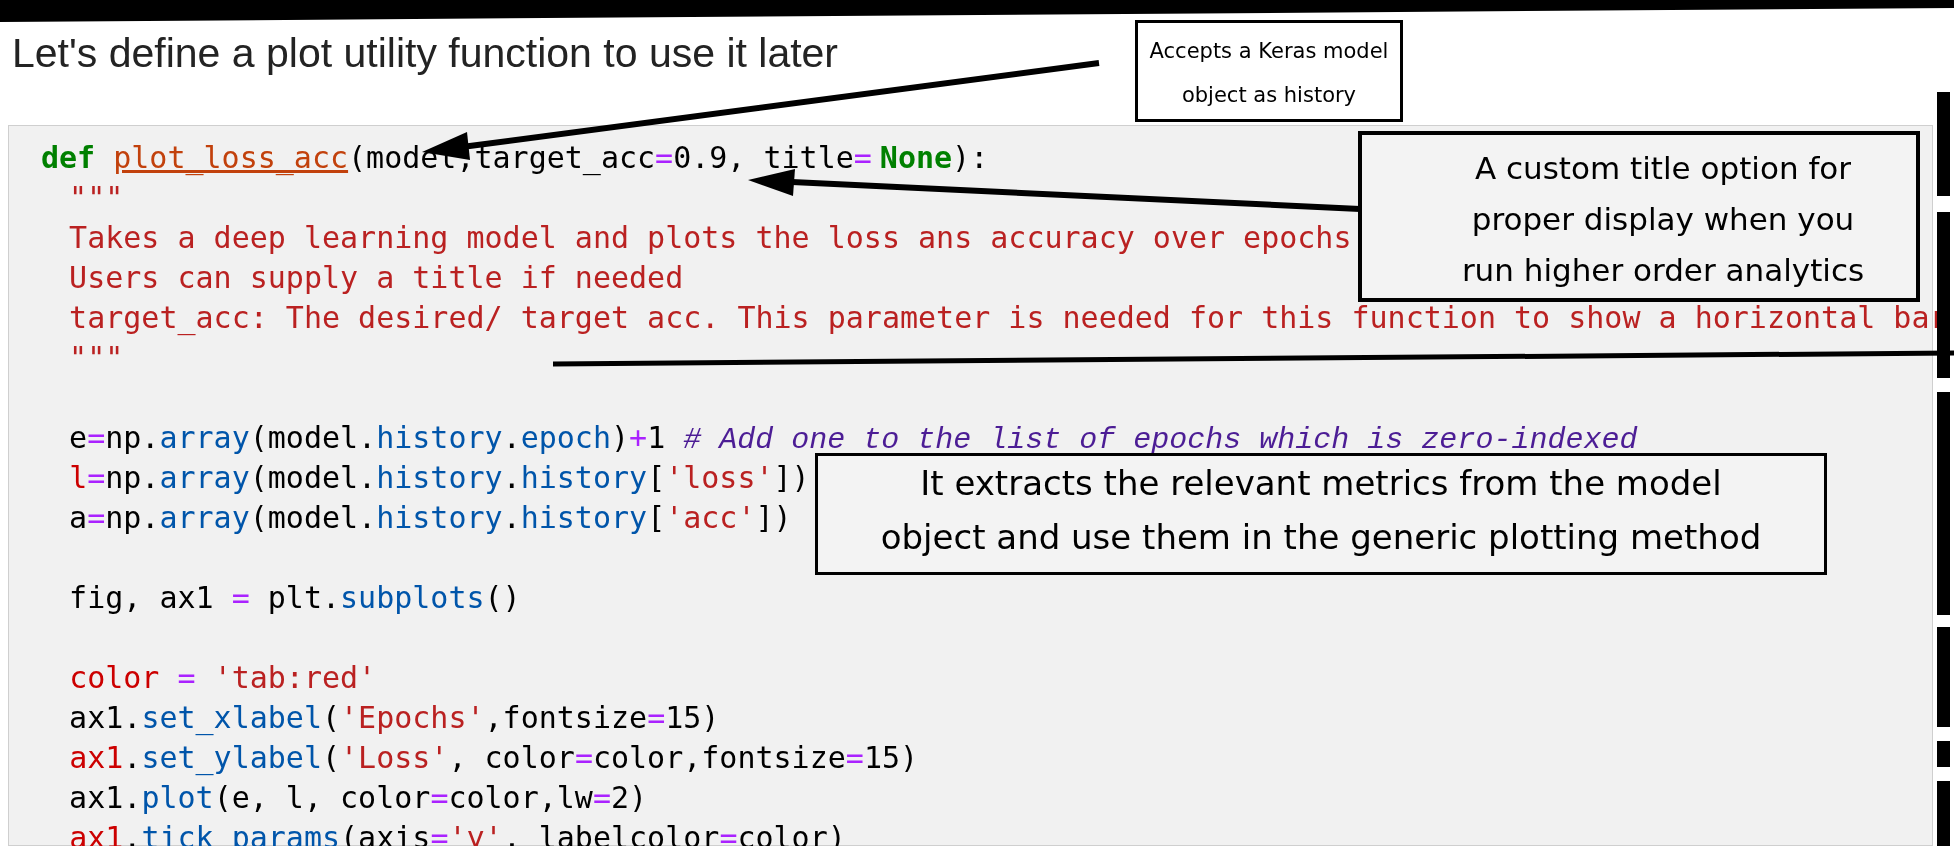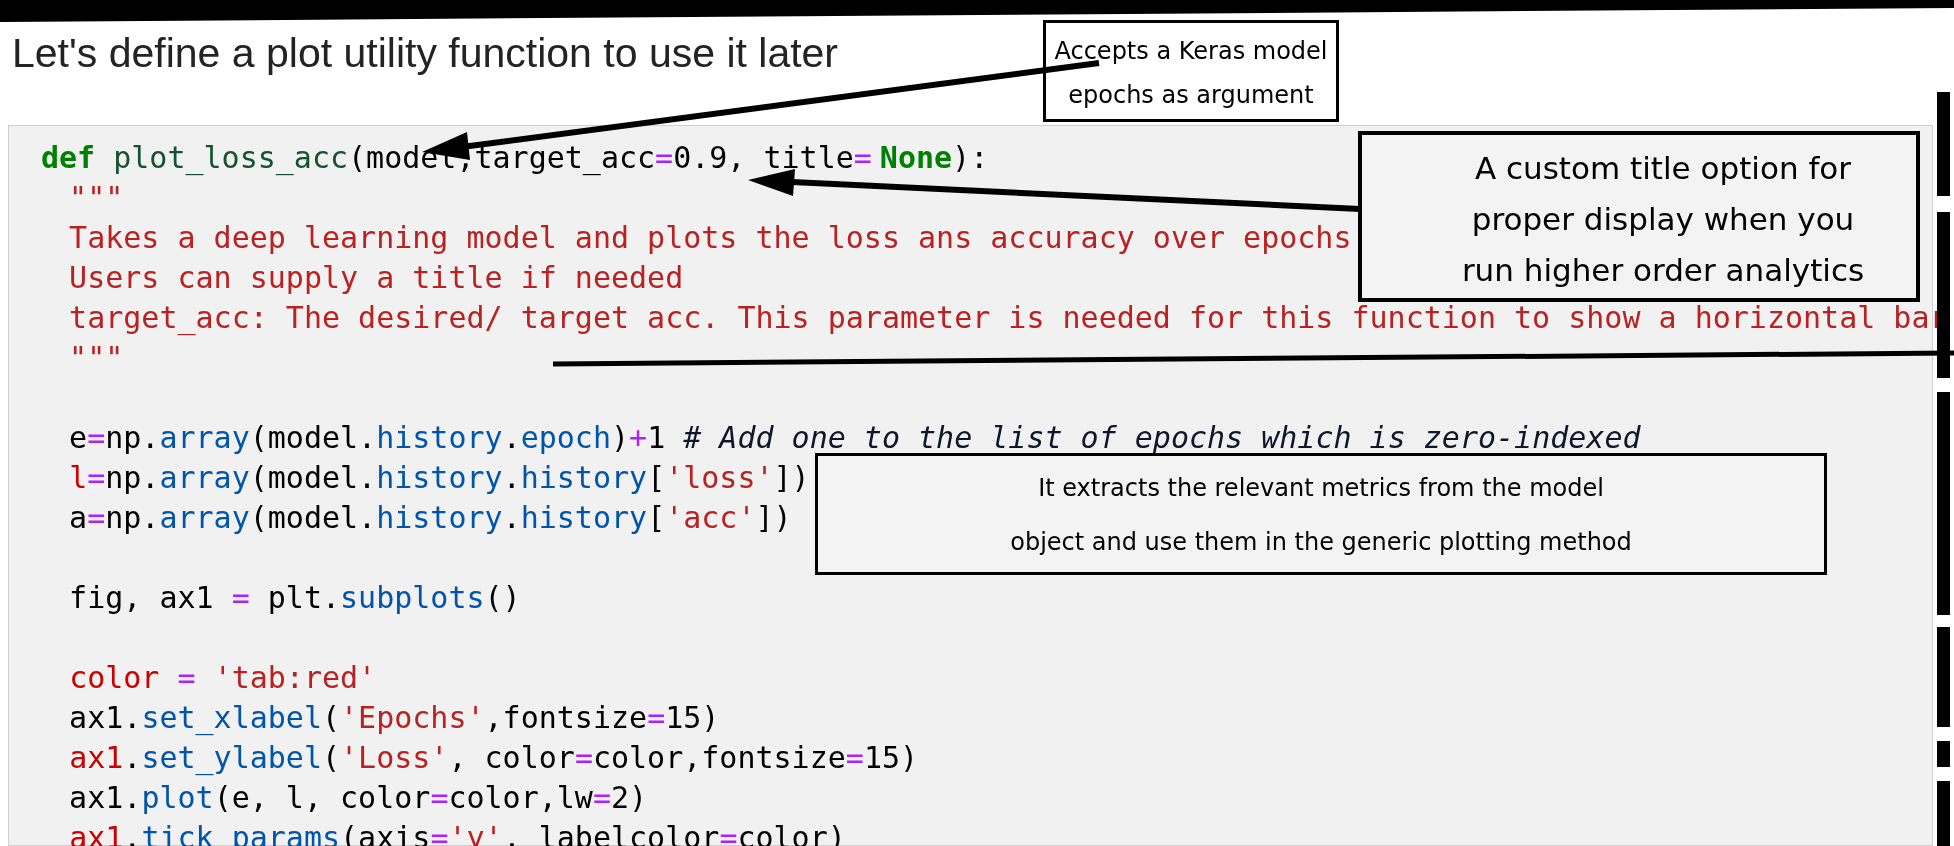--- a/index.html
+++ b/index.html
@@ -20,57 +20,57 @@
     background:#f1f1f1;border:1px solid #cfcfcf;box-sizing:border-box;
   }
   .code-pre{
     position:absolute;left:33px;top:138px;margin:0;
     font-family:"DejaVu Sans Mono","Liberation Mono",monospace;
     font-size:30px;color:#000;
   }
   .code-line{height:40px;line-height:40px;white-space:pre;}
   .tk-p   {color:#000000;}
   .tk-kw  {color:#008000;font-weight:bold;margin-left:8px;}
-  .tk-def {color:#14532d;}
+  .tk-def {color:#c2410c;text-decoration:underline;}
   .tk-op  {color:#aa22ff;}
   .tk-num {color:#000000;}
   .tk-str {color:#ba2121;}
-  .tk-com {color:#0f172a;font-style:italic;}
+  .tk-com {color:#4c1d95;font-style:italic;font-family:Liberation Mono, monospace;}
   .tk-prop{color:#0055aa;}
   .tk-red {color:#cc0000;}
   
   .callout{
     position:absolute;box-sizing:border-box;background:#ffffff;
     border:3px solid #000;text-align:center;color:#000;
     font-family:"DejaVu Sans",sans-serif;
   }
   .callout .ln{white-space:nowrap;}
-  .callout-1{left:1043px;top:20px;width:296px;height:102px;padding-top:6px;
-    font-size:24px;}
+  .callout-1{left:1135px;top:20px;width:268px;height:102px;padding-top:6px;
+    font-size:21px;}
   .callout-1 .ln{line-height:44px;}
   .callout-2{left:1358px;top:131px;width:562px;height:171px;padding-top:8px;
     font-size:31px;border-width:4px;background:#f3f3f3;padding-left:48px;}
   .callout-2 .ln{line-height:51px;}
-  .callout-3{left:815px;top:453px;width:1012px;height:122px;padding-top:5px;
-    font-size:24px;background:#f3f3f3;}
+  .callout-3{left:815px;top:453px;width:1012px;height:122px;
+    font-size:34px;background:#f3f3f3;}
   .callout-3 .ln{line-height:54px;}
   
   .overlay{position:absolute;left:0;top:0;pointer-events:none;}
 </style>
 </head>
 <body>
 
 <div class="slide-title">Let's define a plot utility function to use it later</div>
 
 <div class="code-cell"></div>
 <pre class="code-pre" id="code-pre"><div class="code-line"><span class="tk-kw">def</span><span class="tk-p"> </span><span class="tk-def">plot_loss_acc</span><span class="tk-p">(model,target_acc</span><span class="tk-op">=</span><span class="tk-num">0.9</span><span class="tk-p">, title</span><span class="tk-op">=</span><span class="tk-kw">None</span><span class="tk-p">):</span></div><div class="code-line"><span class="tk-str">  """</span></div><div class="code-line"><span class="tk-str">  Takes a deep learning model and plots the loss ans accuracy over epochs</span></div><div class="code-line"><span class="tk-str">  Users can supply a title if needed</span></div><div class="code-line"><span class="tk-str">  target_acc: The desired/ target acc. This parameter is needed for this function to show a horizontal bar</span></div><div class="code-line"><span class="tk-str">  """</span></div><div class="code-line">&nbsp;</div><div class="code-line"><span class="tk-p">  e</span><span class="tk-op">=</span><span class="tk-p">np.</span><span class="tk-prop">array</span><span class="tk-p">(model.</span><span class="tk-prop">history</span><span class="tk-p">.</span><span class="tk-prop">epoch</span><span class="tk-p">)</span><span class="tk-op">+</span><span class="tk-num">1</span><span class="tk-p"> </span><span class="tk-com"># Add one to the list of epochs which is zero-indexed</span></div><div class="code-line"><span class="tk-p">  </span><span class="tk-red">l</span><span class="tk-op">=</span><span class="tk-p">np.</span><span class="tk-prop">array</span><span class="tk-p">(model.</span><span class="tk-prop">history</span><span class="tk-p">.</span><span class="tk-prop">history</span><span class="tk-p">[</span><span class="tk-str">'loss'</span><span class="tk-p">])</span></div><div class="code-line"><span class="tk-p">  a</span><span class="tk-op">=</span><span class="tk-p">np.</span><span class="tk-prop">array</span><span class="tk-p">(model.</span><span class="tk-prop">history</span><span class="tk-p">.</span><span class="tk-prop">history</span><span class="tk-p">[</span><span class="tk-str">'acc'</span><span class="tk-p">])</span></div><div class="code-line">&nbsp;</div><div class="code-line"><span class="tk-p">  fig, ax1 </span><span class="tk-op">=</span><span class="tk-p"> plt.</span><span class="tk-prop">subplots</span><span class="tk-p">()</span></div><div class="code-line">&nbsp;</div><div class="code-line"><span class="tk-p">  </span><span class="tk-red">color</span><span class="tk-p"> </span><span class="tk-op">=</span><span class="tk-p"> </span><span class="tk-str">'tab:red'</span></div><div class="code-line"><span class="tk-p">  ax1.</span><span class="tk-prop">set_xlabel</span><span class="tk-p">(</span><span class="tk-str">'Epochs'</span><span class="tk-p">,fontsize</span><span class="tk-op">=</span><span class="tk-num">15</span><span class="tk-p">)</span></div><div class="code-line"><span class="tk-p">  </span><span class="tk-red">ax1</span><span class="tk-p">.</span><span class="tk-prop">set_ylabel</span><span class="tk-p">(</span><span class="tk-str">'Loss'</span><span class="tk-p">, color</span><span class="tk-op">=</span><span class="tk-p">color,fontsize</span><span class="tk-op">=</span><span class="tk-num">15</span><span class="tk-p">)</span></div><div class="code-line"><span class="tk-p">  ax1.</span><span class="tk-prop">plot</span><span class="tk-p">(e, l, color</span><span class="tk-op">=</span><span class="tk-p">color,lw</span><span class="tk-op">=</span><span class="tk-num">2</span><span class="tk-p">)</span></div><div class="code-line"><span class="tk-p">  </span><span class="tk-red">ax1</span><span class="tk-p">.</span><span class="tk-prop">tick_params</span><span class="tk-p">(axis</span><span class="tk-op">=</span><span class="tk-str">'y'</span><span class="tk-p">, labelcolor</span><span class="tk-op">=</span><span class="tk-p">color)</span></div></pre>
 
 <div class="callout callout-1">
   <div class="ln">Accepts a Keras model</div>
-  <div class="ln">epochs as argument</div>
+  <div class="ln">object as history</div>
 </div>
 
 <div class="callout callout-2">
   <div class="ln">A custom title option for</div>
   <div class="ln">proper display when you</div>
   <div class="ln">run higher order analytics</div>
 </div>
 
 <div class="callout callout-3">
   <div class="ln">It extracts the relevant metrics from the model</div>

